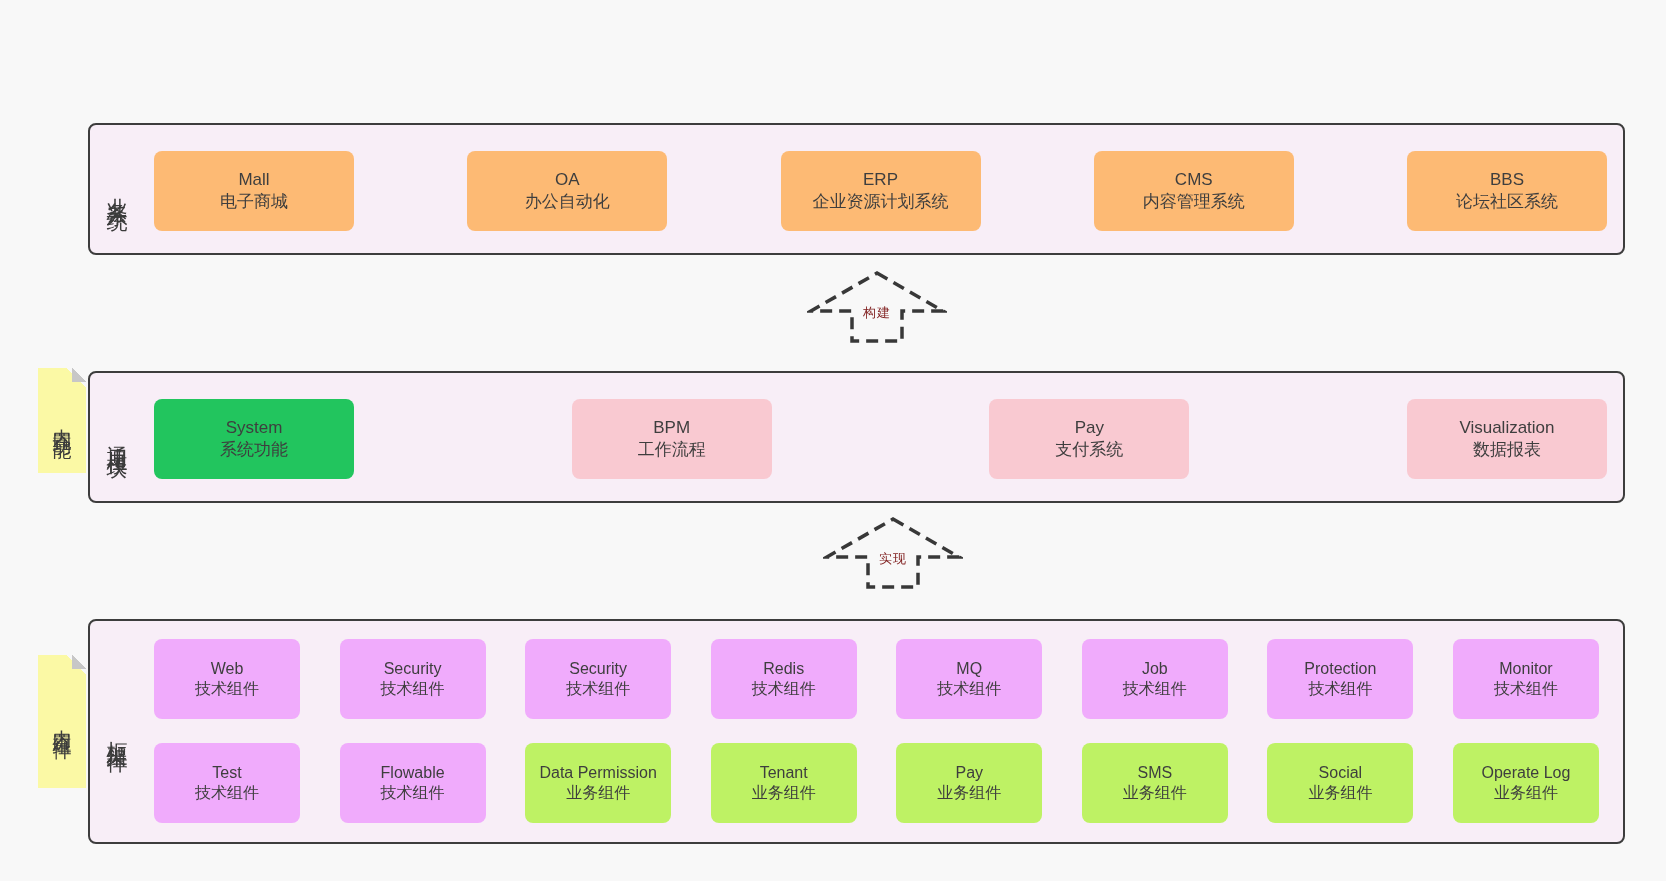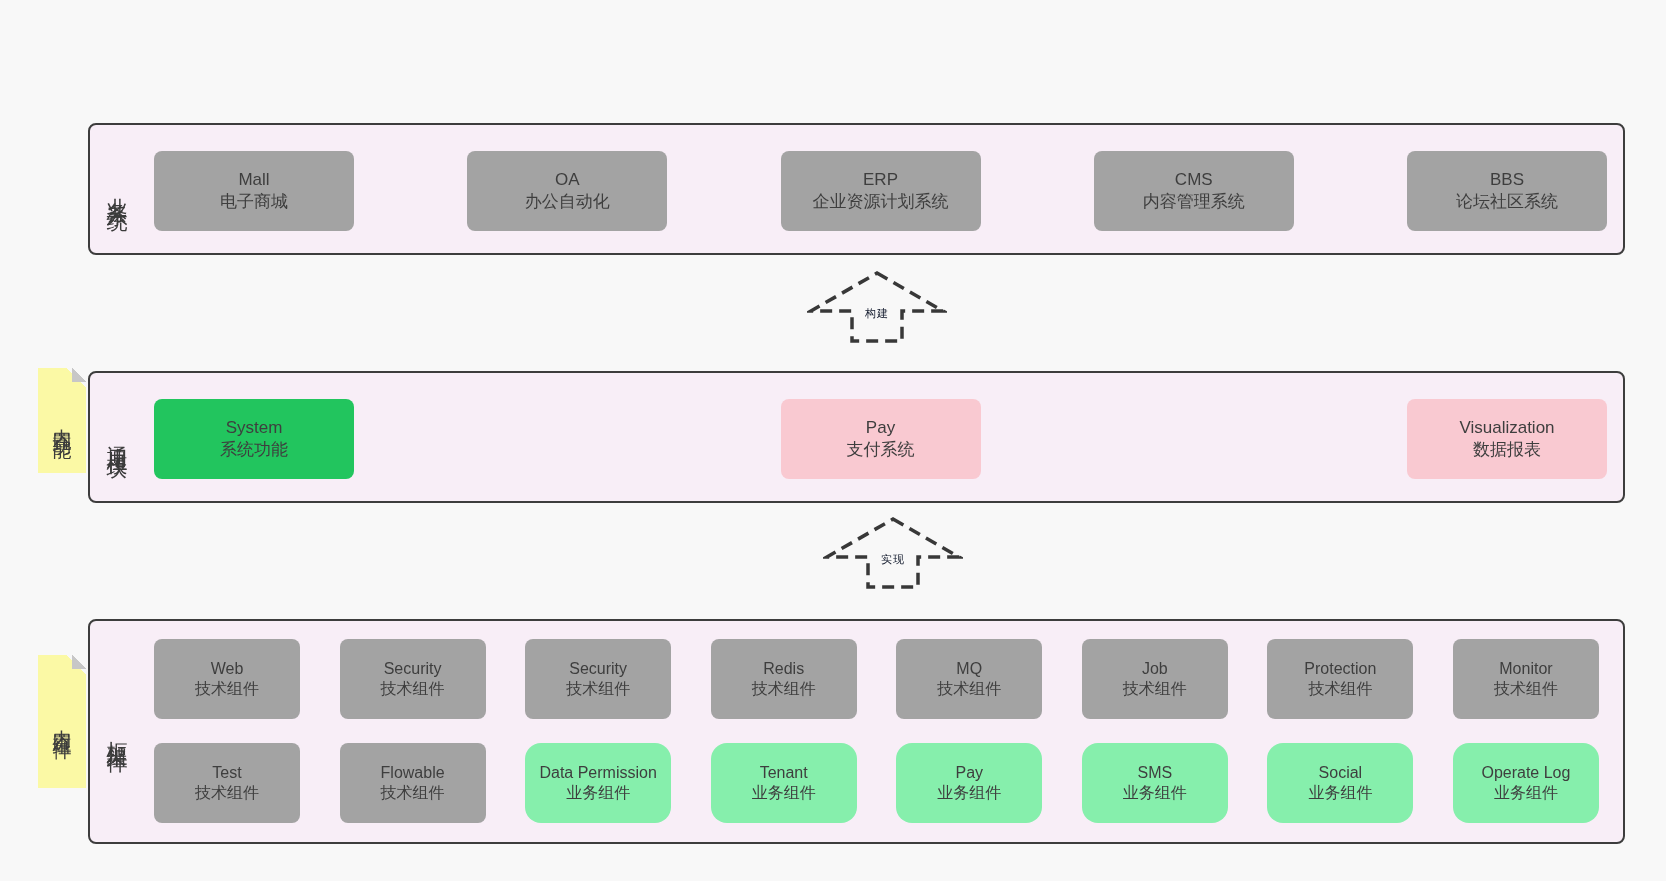--- a/index.html
+++ b/index.html
@@ -57,25 +57,25 @@
     justify-content:center;
     align-items:center;
     text-align:center;
     font-size:17px;
     line-height:22px;
     padding:2px 4px;
   }
   .band1 .box, .band2 .box { width:200px; }
   .band3 .box { width:146px; font-size:16px; line-height:20px; }
 
-  .blue        { background:#a3a3a3; }
+  .blue        { background:#fdba74; }
   .red         { background:#22c55e; }
   .pink        { background:#f9c9d1; }
-  .green       { background:#a3a3a3; }
-  .green-light { background:#86efac;border-radius:16px; }
+  .green       { background:#f0abfc; }
+  .green-light { background:#bef264; }
 
   
   .sticky {
     position:absolute;
     left:38px;
     width:48px;
     background:linear-gradient(225deg, transparent 14px, #fbf9a5 0);
     display:flex;
     justify-content:center;
     align-items:center;
@@ -105,22 +105,22 @@
     height:74px;
   }
   .arrow1 { left:807px; top:270px; }
   .arrow2 { left:823px; top:516px; }
   .arrow svg { display:block; width:100%; height:100%; }
   .arrow-label {
     position:absolute;
     left:50%; top:58%;
     transform:translate(-50%,-50%);
     background:#f8f8f8;
-    font-size:11px;
-    color:#0f172a;
+    font-size:13px;
+    color:#7f1d1d;
     padding:1px 3px;
     letter-spacing:1px;
     white-space:nowrap;
   }
 </style>
 </head>
 <body>
 
 <div class="band band1">
   <div class="band-label">业务系统</div>
@@ -159,20 +159,24 @@
   <span class="v-text">内置功能</span>
 </div>
 <div class="band band2">
   <div class="band-label">通用模块</div>
   <div class="box-row">
     <div class="box red">
       <div>System</div>
       <div>系统功能</div>
     </div>
     <div class="box pink">
+      <div>BPM</div>
+      <div>工作流程</div>
+    </div>
+    <div class="box pink">
       <div>Pay</div>
       <div>支付系统</div>
     </div>
     <div class="box pink">
       <div>Visualization</div>
       <div>数据报表</div>
     </div>
   </div>
 </div>
 

